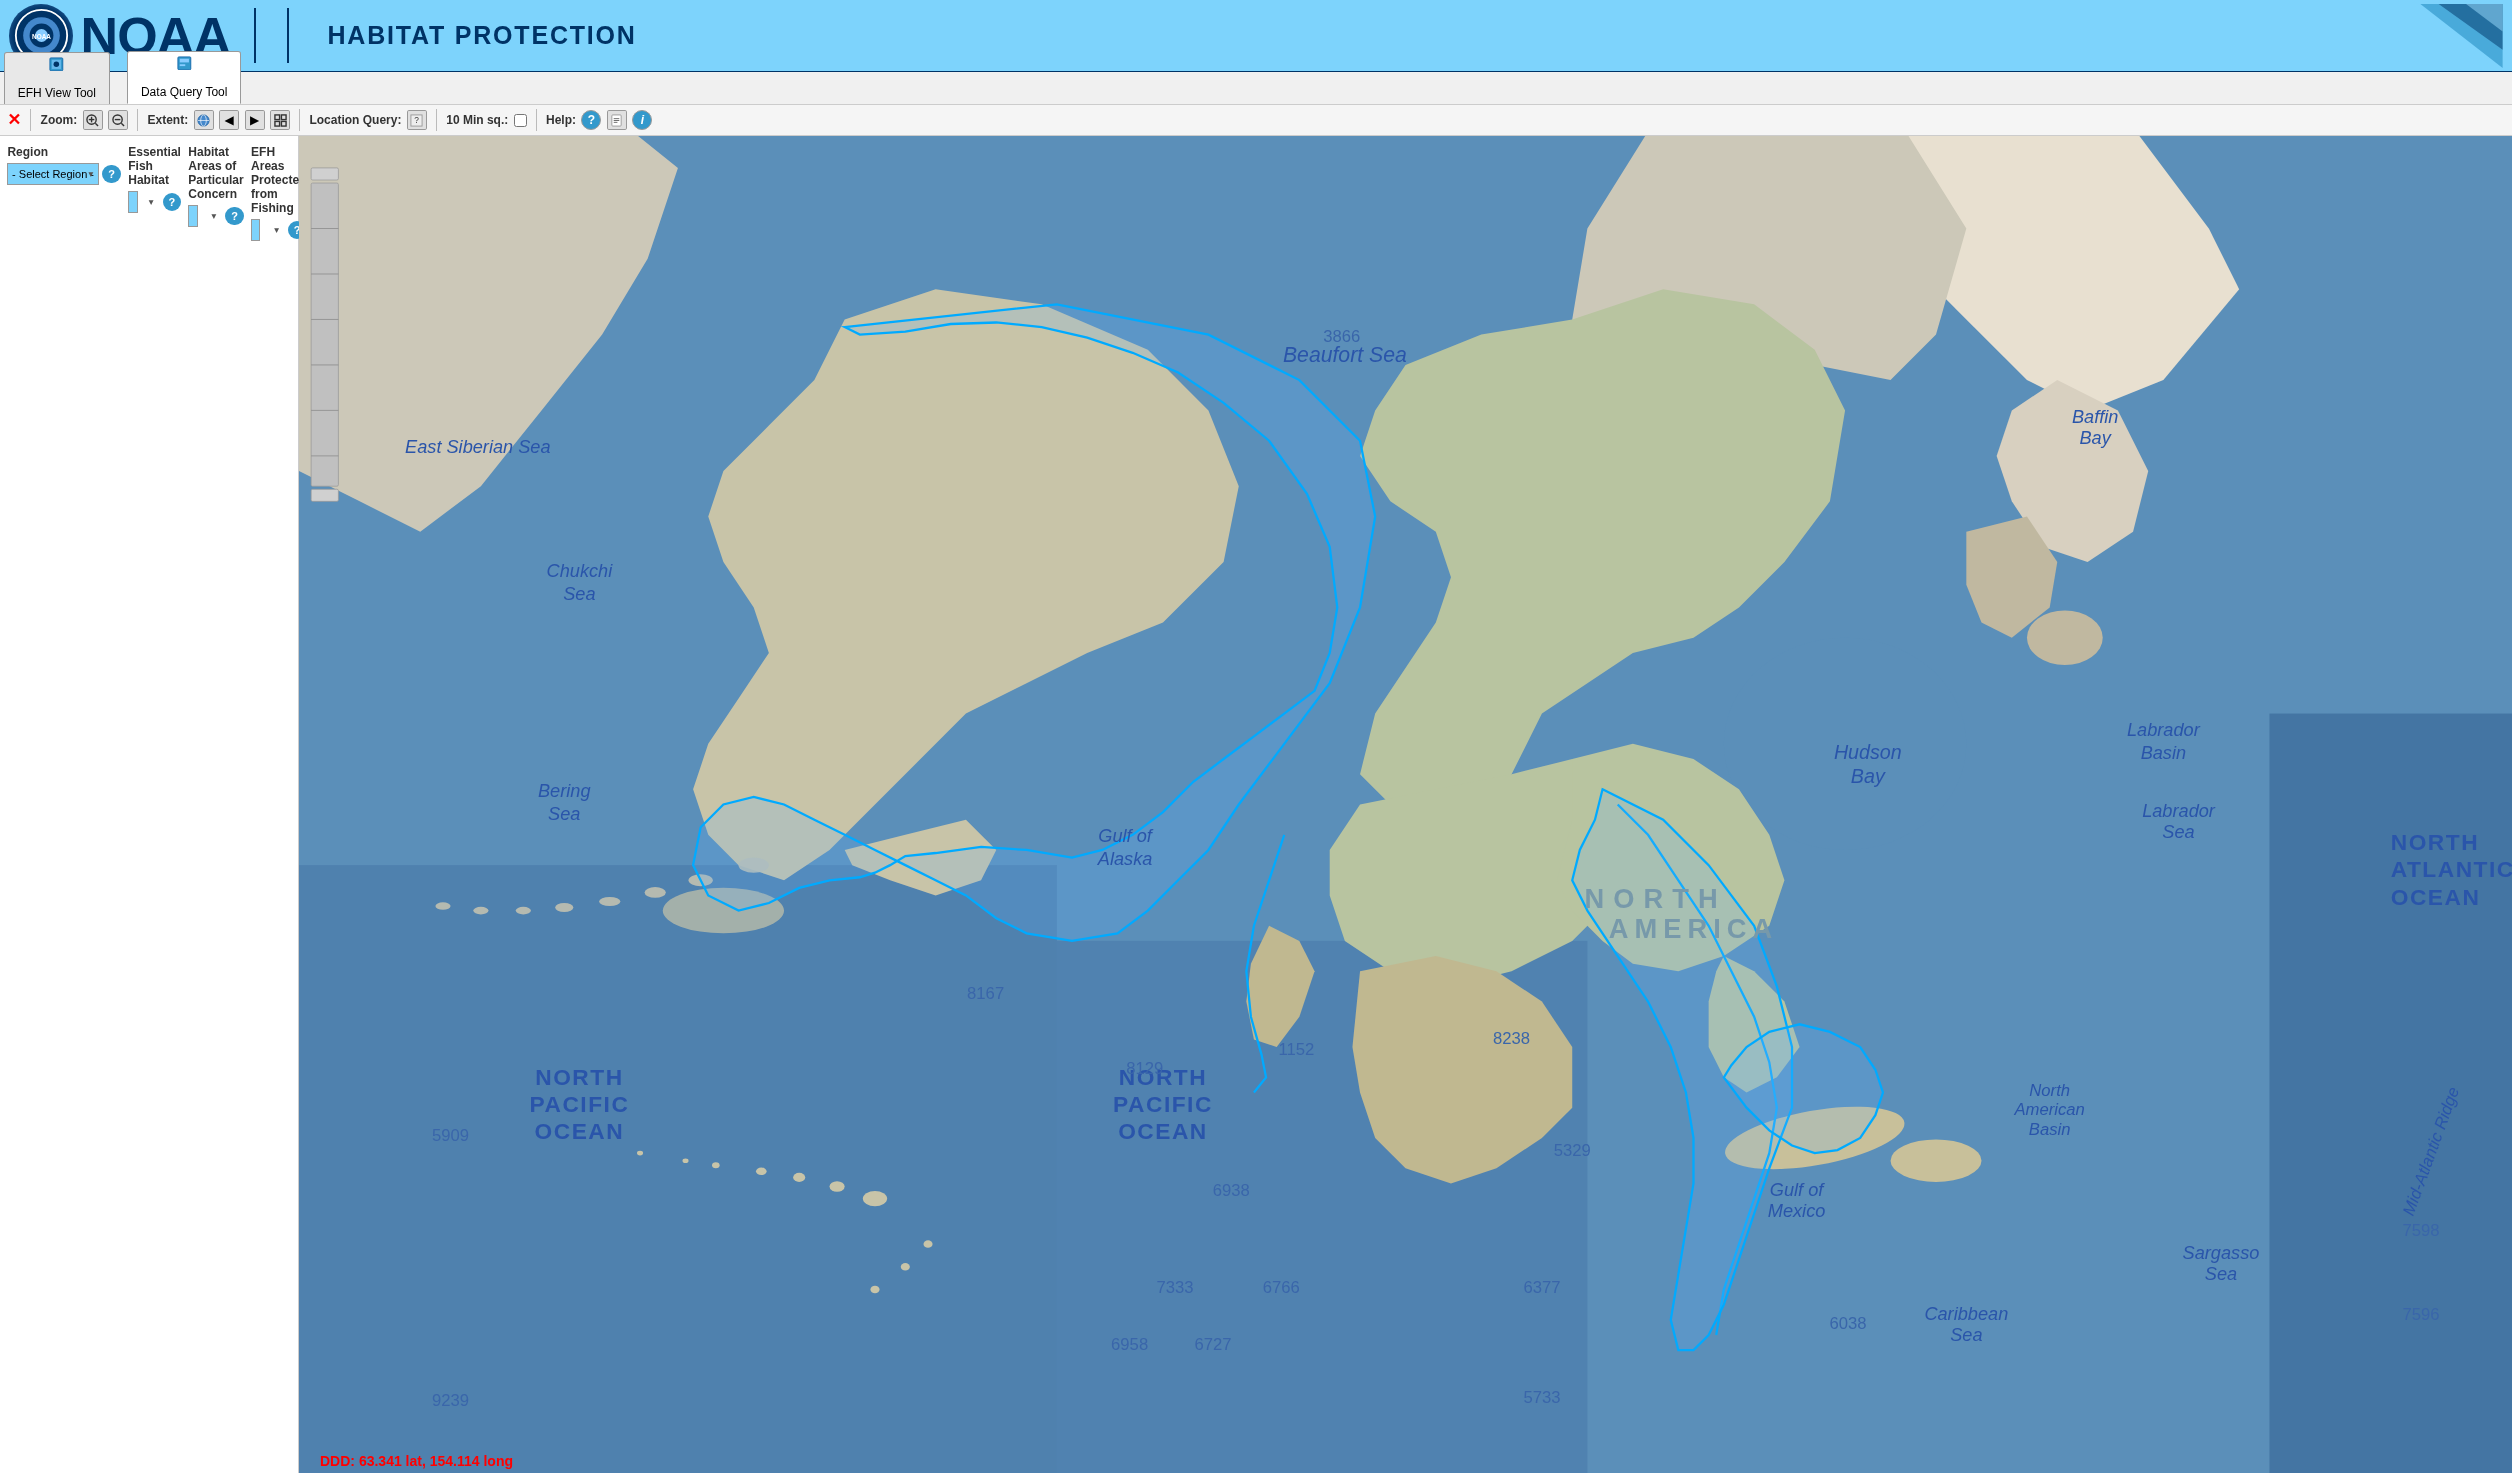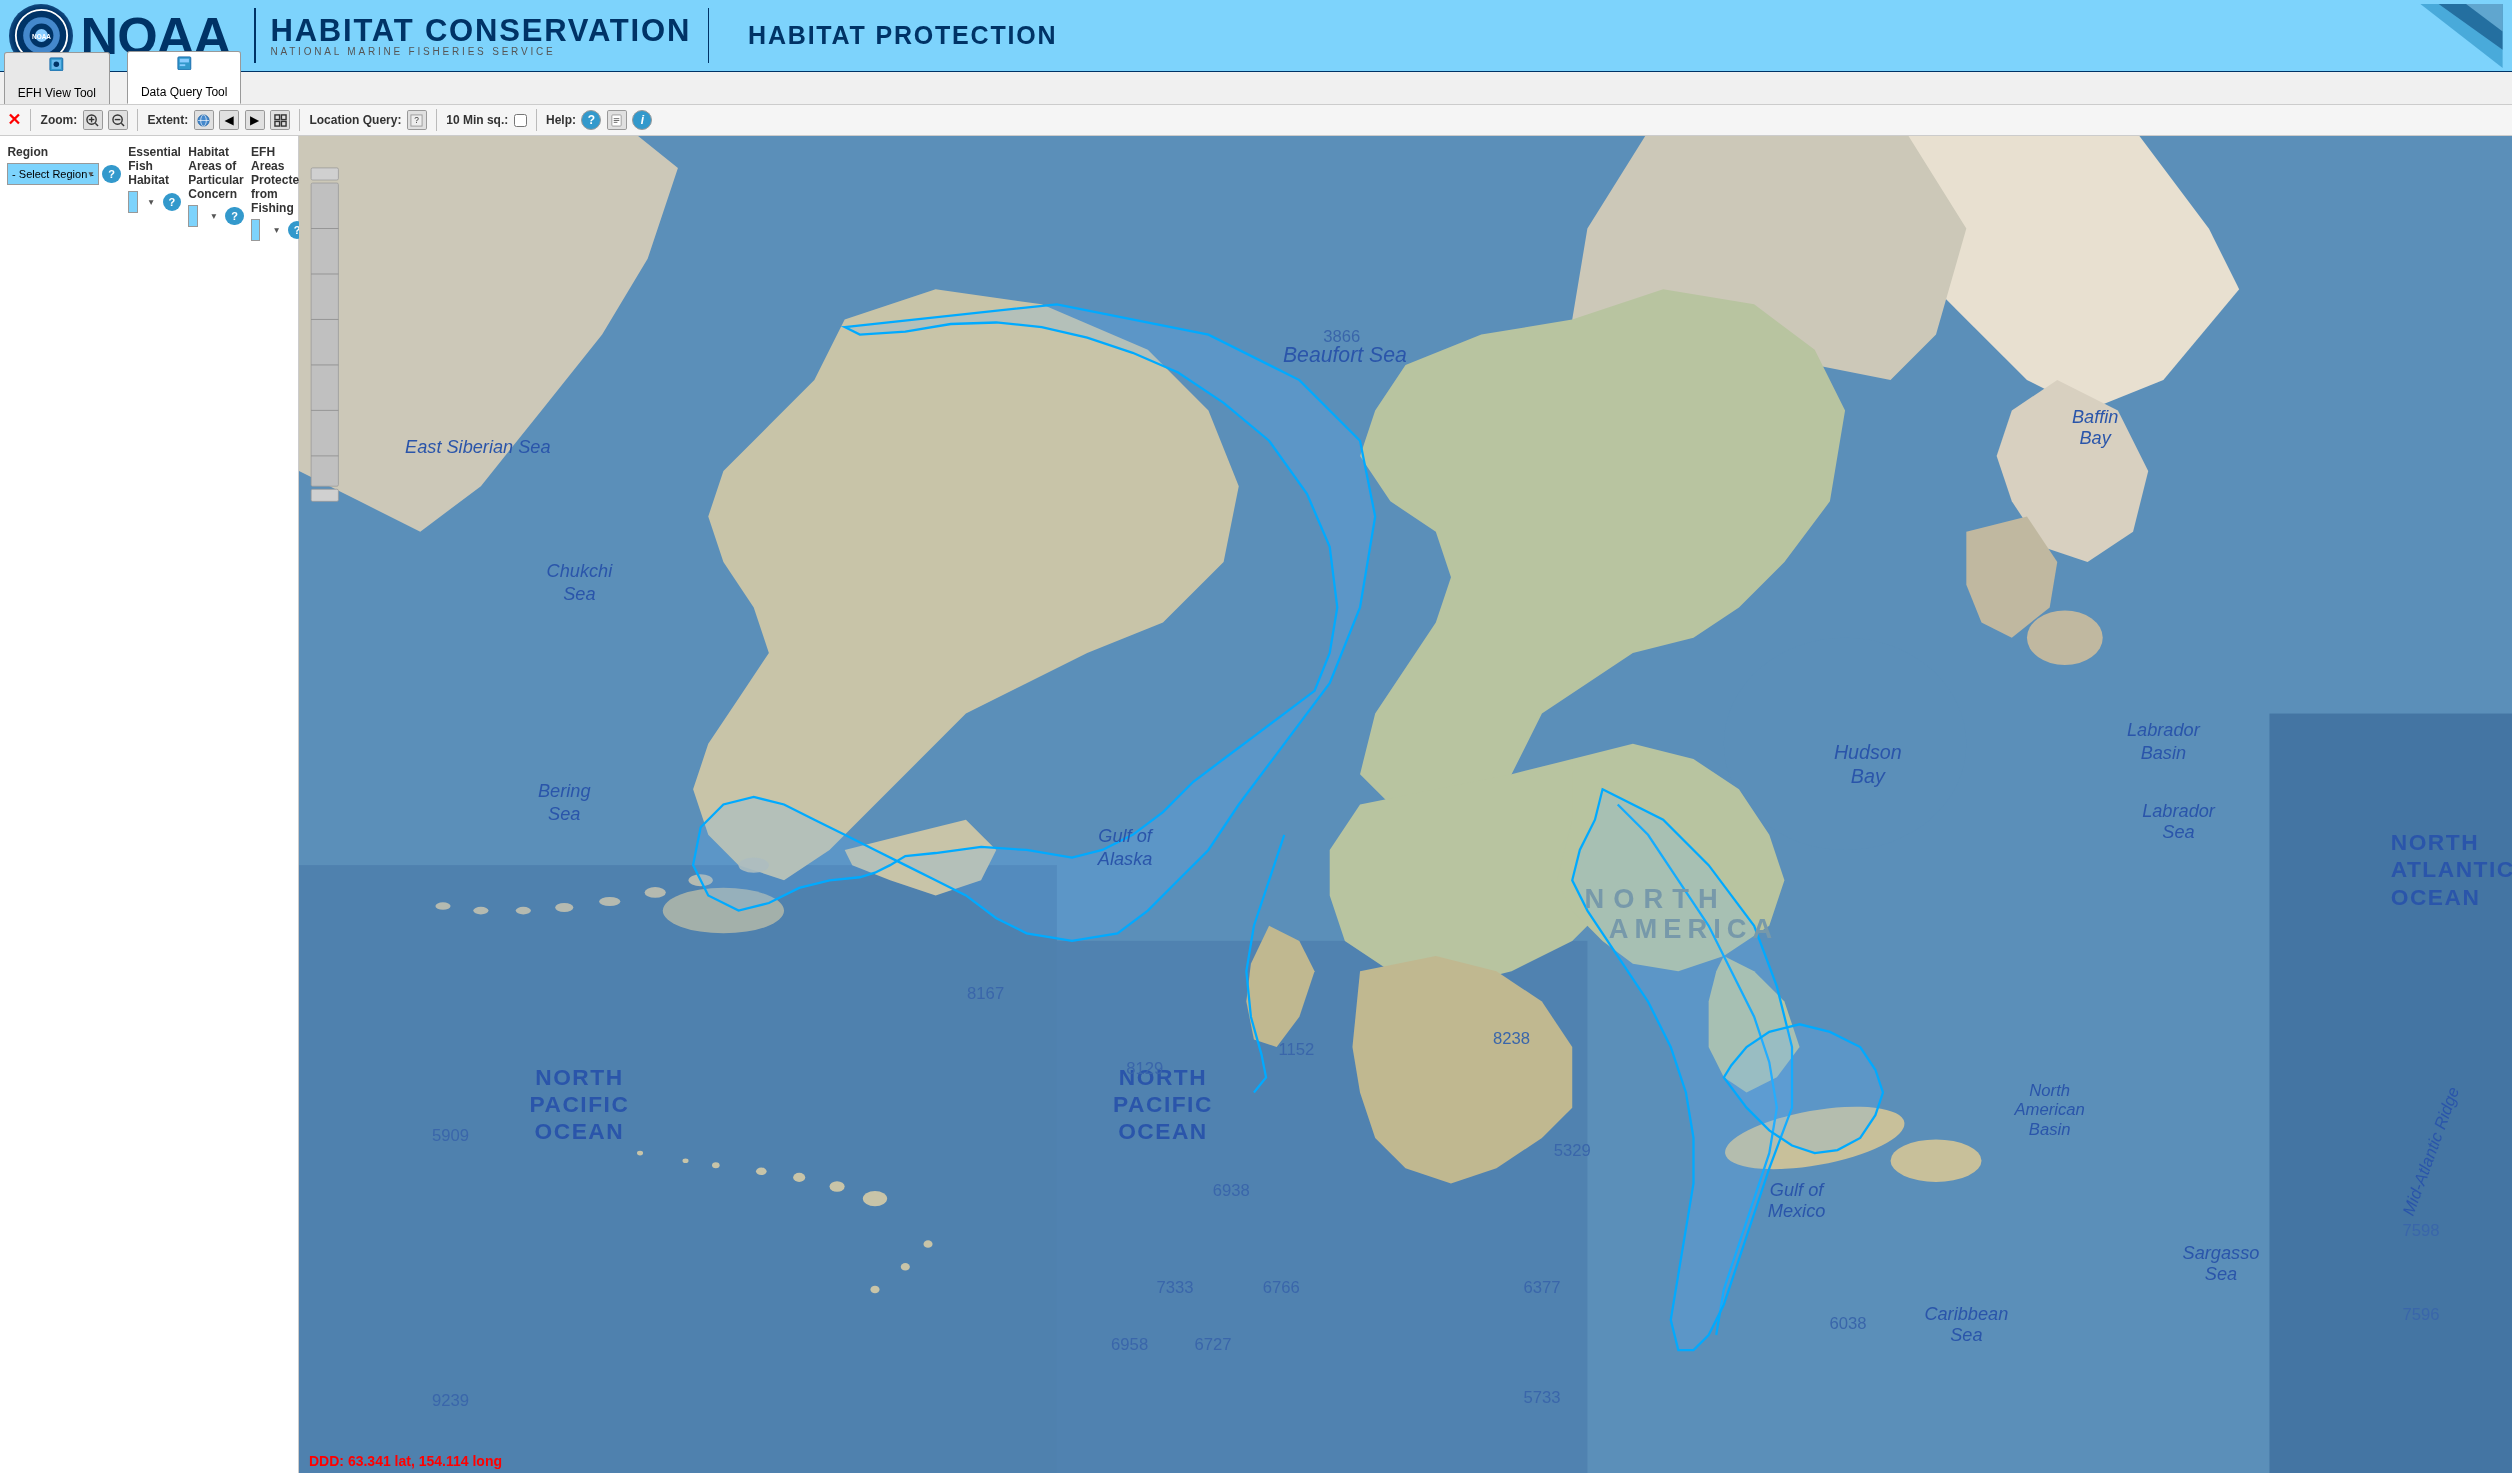--- a/index.html
+++ b/index.html
@@ -156,21 +156,21 @@
 
     
     #map-svg {
       width: 100%; height: 100%;
     }
 
     
     #coords-display {
       position: absolute;
       bottom: 3.7px;
-      left: 10px;
+      left: 21px;
       color: red;
       font-size: 14px;
       font-weight: bold;
       font-family: Arial, sans-serif;
     }
 
   </style>
 </head>
 <body>
 
@@ -179,24 +179,20 @@
     <svg width="55" height="55" viewBox="0 0 60 60" style="font-size:11px">
       <circle cx="30" cy="30" r="28" fill="#003366" stroke="#fff" stroke-width="2"></circle>
       <circle cx="30" cy="30" r="20" fill="#4488cc"></circle>
       <circle cx="30" cy="30" r="13" fill="#003366"></circle>
       <circle cx="30" cy="30" r="7" fill="#88ccff"></circle>
       <text x="30" y="34" text-anchor="middle" fill="#fff" font-size="7" font-weight="bold">NOAA</text>
     </svg>
   </div>
   <div class="noaa-text" style="font-size:52px;font-weight:900;color:#003366;margin-right:9.2px;">NOAA</div>
   <div class="divider-vert"></div>
-  <div class="hab-conservation">
-    <div class="main-title" style="font-size:31px;font-weight:900;color:#003366;letter-spacing:1.8px;">HABITAT CONSERVATION</div>
-    <div class="sub-title" style="font-size:10px;color:#555;letter-spacing:2.8px;">NATIONAL MARINE FISHERIES SERVICE</div>
-  </div>
   <div style="width:1.8px;height:55px;background:#003366;margin:0 16.6px;"></div>
   <div class="hab-protection" style="font-size:25px;font-weight:900;color:#003366;letter-spacing:1.8px;">HABITAT PROTECTION</div>
   <div style="margin-left:auto;width:83px;height:64px;overflow:hidden;position:relative;">
     <svg width="83" height="64" viewBox="0 0 90 70">
       <polygon points="0,0 90,0 90,70" fill="#3399cc" opacity="0.7"></polygon>
       <polygon points="20,0 90,0 90,50" fill="#003366" opacity="0.5"></polygon>
       <polygon points="50,0 90,0 90,30" fill="#88ccee" opacity="0.6"></polygon>
     </svg>
   </div>
 </div>

